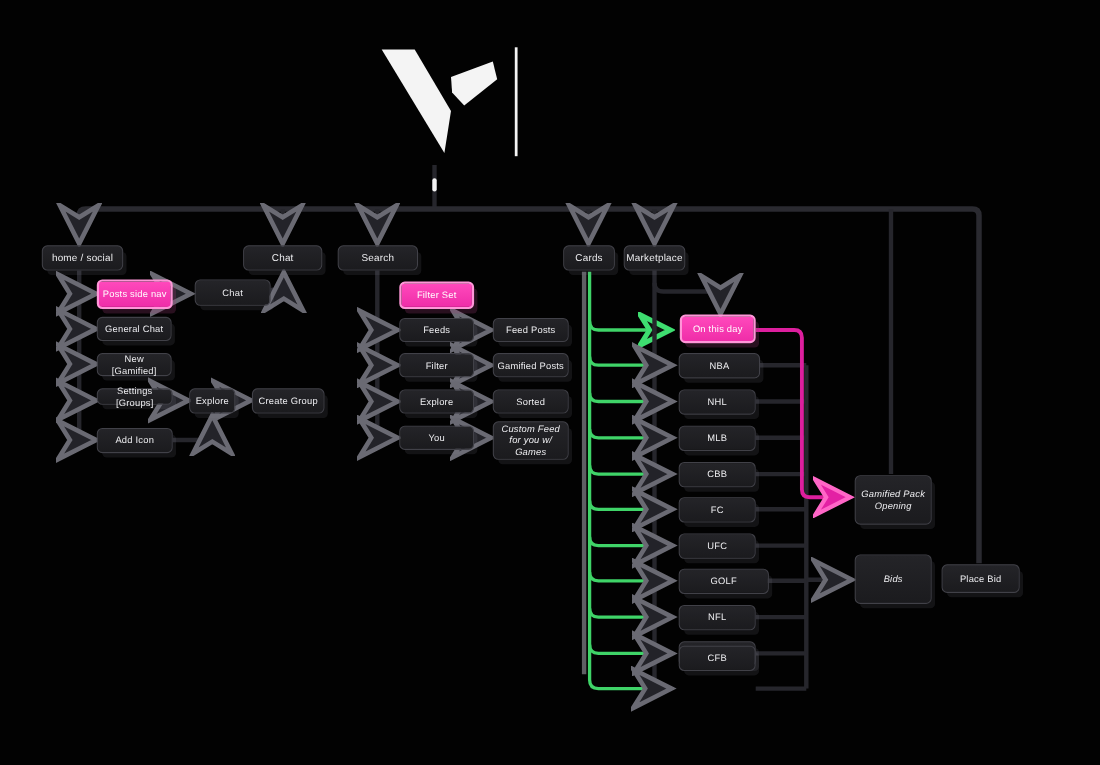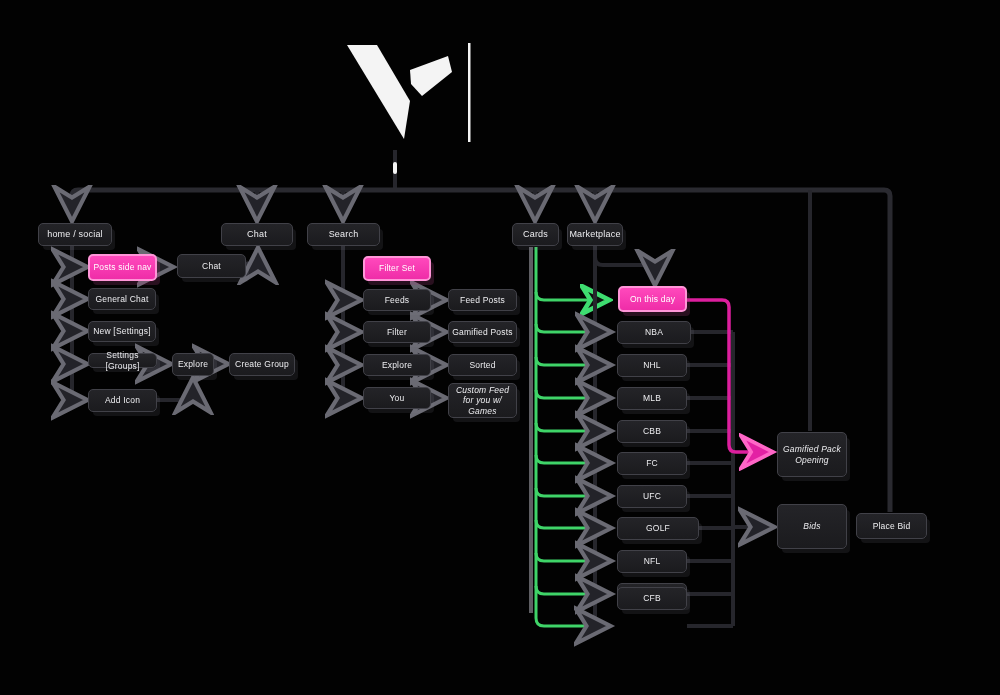--- a/index.html
+++ b/index.html
@@ -145,21 +145,21 @@
 
   <div class="node top" style="left:38px;top:223px;width:74px;height:23px">home / social</div>
   <div class="node top" style="left:221px;top:223px;width:72px;height:23px">Chat</div>
   <div class="node top" style="left:307px;top:223px;width:73px;height:23px">Search</div>
   <div class="node top" style="left:512px;top:223px;width:47px;height:23px">Cards</div>
   <div class="node top" style="left:567px;top:223px;width:56px;height:23px">Marketplace</div>
 
   <div class="node pink" style="left:88px;top:254px;width:69px;height:27px">Posts side nav</div>
   <div class="node" style="left:177px;top:254px;width:69px;height:24px">Chat</div>
   <div class="node" style="left:88px;top:288px;width:68px;height:22px">General Chat</div>
-  <div class="node" style="left:88px;top:321px;width:68px;height:21px">New [Settings]</div>
+  <div class="node" style="left:88px;top:321px;width:68px;height:21px">New [Gamified]</div>
   <div class="node" style="left:88px;top:353px;width:69px;height:15px">Settings [Groups]</div>
   <div class="node" style="left:172px;top:353px;width:42px;height:23px">Explore</div>
   <div class="node" style="left:229px;top:353px;width:66px;height:23px">Create Group</div>
   <div class="node" style="left:88px;top:389px;width:69px;height:23px">Add Icon</div>
 
   <div class="node pink" style="left:363px;top:256px;width:68px;height:25px">Filter Set</div>
   <div class="node" style="left:363px;top:289px;width:68px;height:22px">Feeds</div>
   <div class="node" style="left:448px;top:289px;width:69px;height:22px">Feed Posts</div>
   <div class="node" style="left:363px;top:321px;width:68px;height:22px">Filter</div>
   <div class="node" style="left:448px;top:321px;width:69px;height:22px">Gamified Posts</div>

